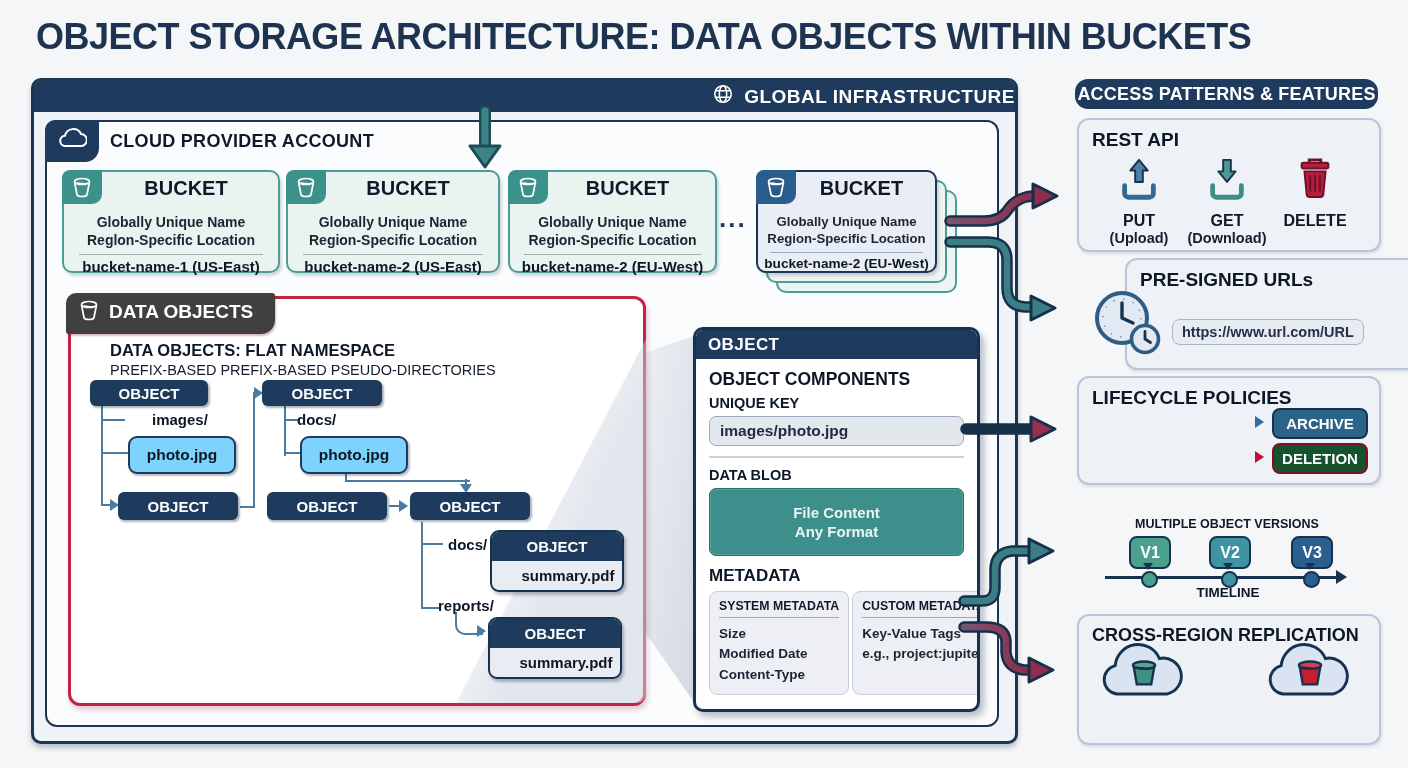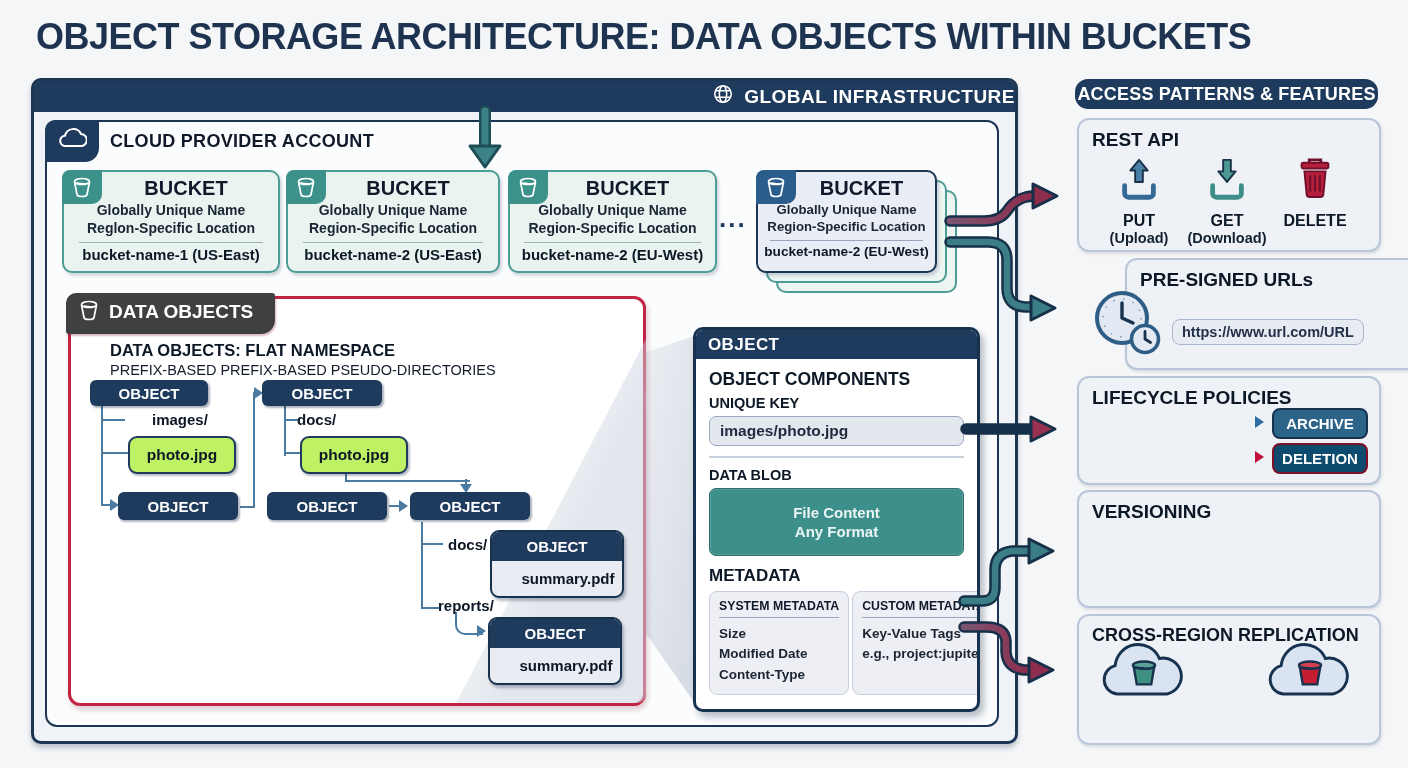--- a/index.html
+++ b/index.html
@@ -26,21 +26,21 @@
   .alabel{left:110px;top:131px;font-size:18px;font-weight:800;color:#10192a;letter-spacing:.3px;}
 
   
   .bucket{position:absolute;top:170px;height:99px;border-radius:10px;
           border:2.5px solid #4d9d96;background:#e9f4f0;
           box-shadow:2px 3px 3px rgba(30,50,80,.18);z-index:5;}
   .bucket.navy{border-color:#1c3553;background:#e9edf5;}
   .icontab{position:absolute;left:-2px;top:-2px;width:40px;height:34px;background:#3c918b;
            border-radius:8px 0 10px 0;display:flex;align-items:center;justify-content:center;}
   .bucket.navy .icontab{background:#2b5d8c;}
-  .btitle{margin:5px 0 2px 30px;text-align:center;font-size:20px;font-weight:800;color:#10192a;}
+  .btitle{margin:5px 0 14px 30px;text-align:center;font-size:20px;font-weight:800;color:#10192a;}
   .bline{text-align:center;font-size:14px;font-weight:600;color:#1a2433;line-height:1.25;}
   .bucket.small .bline{font-size:13.2px;}
   .bdiv{margin:5px auto 3px auto;width:86%;border-top:1.5px solid #9fb3ae;}
   .bucket.navy .bdiv{border-color:#9aa7bd;}
   .bname{text-align:center;font-size:15px;font-weight:800;color:#0d1826;}
   .bucket.small .bname{font-size:13.6px;}
   .stack{position:absolute;border:2.5px solid #4d9d96;background:#edf5f2;border-radius:10px;
          width:177px;height:99px;}
   .ellipsis{left:719px;top:203px;font-size:26px;font-weight:800;color:#1e3a5c;letter-spacing:2px;}
 
@@ -53,29 +53,29 @@
   .dtab{left:66px;top:293px;height:38px;background:#404040;border-radius:10px 3px 14px 3px;
         display:flex;align-items:center;gap:9px;padding:0 22px 3px 12px;color:#fff;
         font-weight:800;font-size:19px;z-index:2;box-shadow:1px 2px 2px rgba(120,30,50,.3);}
   .dsub1{left:110px;top:341px;font-size:16.5px;font-weight:800;color:#0d1826;z-index:2;}
   .dsub2{left:110px;top:362px;font-size:14.5px;font-weight:500;color:#141d2c;z-index:2;}
 
   
   .obj{position:absolute;background:#1e3a5c;color:#fff;font-weight:800;font-size:15px;
        display:flex;align-items:center;justify-content:center;border-radius:6px;
        box-shadow:1.5px 2px 2px rgba(20,40,70,.35);z-index:3;}
-  .fbox{position:absolute;background:#bef264;border:2px solid #1e3a5c;border-radius:9px;
+  .fbox{position:absolute;background:#7dd3fc;border:2px solid #1e3a5c;border-radius:9px;
         display:flex;align-items:center;justify-content:center;font-weight:800;font-size:15.5px;
         color:#0d1826;box-shadow:1.5px 2px 2px rgba(20,40,70,.3);z-index:3;text-align:center;}
   .plabel{position:absolute;font-weight:700;font-size:15px;color:#0d1826;z-index:3;}
   .card{position:absolute;width:130px;border:2px solid #16324f;border-radius:9px;overflow:hidden;
         box-shadow:2px 3px 3px rgba(20,40,70,.3);z-index:3;background:#e9ecf2;}
   .card .ch{height:29px;background:#1e3a5c;color:#fff;font-weight:800;font-size:15px;
             display:flex;align-items:center;justify-content:center;}
-  .card .cb{height:35px;display:flex;align-items:center;justify-content:center;
+  .card .cb{height:29px;display:flex;align-items:center;justify-content:center;
             font-weight:800;font-size:15px;color:#0d1826;padding-left:22px;}
   .conn{position:absolute;border-color:#4c7ba2;border-style:solid;border-width:0;z-index:2;}
   .ah-r{position:absolute;width:0;height:0;border:6px solid transparent;
         border-left:9px solid #4c7ba2;z-index:2;}
   .ah-d{position:absolute;width:0;height:0;border:6px solid transparent;
         border-top:9px solid #4c7ba2;z-index:2;}
 
   
   .beam{left:586px;top:336px;width:108px;height:366px;
         background:linear-gradient(100deg,rgba(200,207,220,.05),rgba(186,195,210,.6));
@@ -118,21 +118,21 @@
            border-radius:8px;padding:4px 9px;font-size:14.5px;font-weight:700;color:#25314a;z-index:2;}
   .lc-left{position:absolute;left:1083px;top:417px;width:108px;text-align:center;
            font-size:15px;font-weight:800;color:#0d1826;line-height:1.4;}
   .lc-rules{position:absolute;left:1207px;top:432px;font-size:15px;font-weight:800;color:#0d1826;}
   .lc-arrow{position:absolute;height:0;width:62px;left:1196px;}
   .lc-arrow.blue{top:421px;border-top:3px solid #2f6ea3;}
   .lc-arrow.red{top:456px;border-top:3px solid #c2103c;}
   .pill{position:absolute;left:1272px;width:92px;height:27px;border-radius:8px;color:#fff;
         font-weight:800;font-size:15px;display:flex;align-items:center;justify-content:center;z-index:2;}
   .pill.archive{top:408px;background:#2b6389;border:2px solid #16324f;}
-  .pill.deletion{top:443px;background:#0c4a6e;border:2px solid #7e1028;}
+  .pill.deletion{top:443px;background:#14532d;border:2px solid #7e1028;}
   .v-sub{position:absolute;left:1077px;top:517px;width:300px;text-align:center;
          font-size:12.5px;font-weight:800;color:#0d1826;}
   .tline{position:absolute;left:1105px;top:576px;width:232px;border-top:3px solid #16324f;}
   .tline-ah{position:absolute;left:1336px;top:570px;width:0;height:0;border:7px solid transparent;
             border-left:11px solid #16324f;}
   .tdot{position:absolute;top:571px;width:13px;height:13px;border-radius:50%;border:2.5px solid #16324f;}
   .vbadge{position:absolute;top:536px;width:38px;height:29px;border-radius:8px;border:2px solid #16324f;
           color:#fff;font-weight:800;font-size:16px;display:flex;align-items:center;justify-content:center;}
   .vbadge::after{content:"";position:absolute;left:12px;bottom:-8px;width:0;height:0;
                  border:5px solid transparent;border-top:7px solid #16324f;}
@@ -395,23 +395,20 @@
     <span>TO RULES</span>
   </div>
   <div class="lc-rules">RULES</div>
   <div class="lc-arrow blue"></div>
   <div class="ah-r" style="left:1255px;top:416px;border-left-color:#2f6ea3;z-index:2;"></div>
   <div class="lc-arrow red"></div>
   <div class="ah-r" style="left:1255px;top:451px;border-left-color:#c2103c;z-index:2;"></div>
   <div class="pill archive">ARCHIVE</div>
   <div class="pill deletion">DELETION</div>
 
-  <div class="rpanel" style="top:490px;height:114px;">
-    <div class="rtitle">VERSIONING</div>
-  </div>
   <div class="v-sub">MULTIPLE OBJECT VERSIONS</div>
   <div class="tline"></div>
   <div class="tline-ah"></div>
   <div class="vbadge" style="left:1129px;background:#4aa08d;">V1</div>
   <div class="vbadge" style="left:1209px;background:#3f93a3;">V2</div>
   <div class="vbadge" style="left:1291px;background:#2b5f90;">V3</div>
   <div class="tdot" style="left:1141px;background:#4aa08d;"></div>
   <div class="tdot" style="left:1221px;background:#3f93a3;"></div>
   <div class="tdot" style="left:1303px;background:#2b5f90;"></div>
   <div class="v-time">TIMELINE</div>

